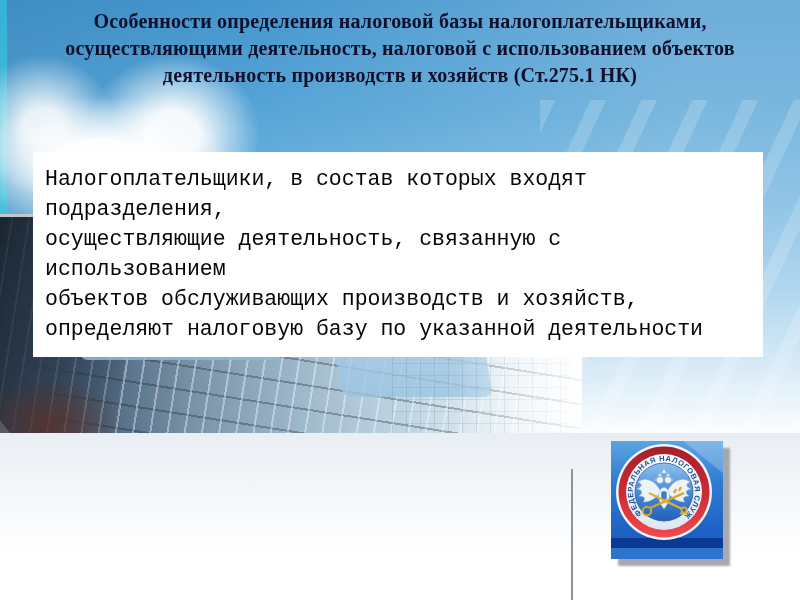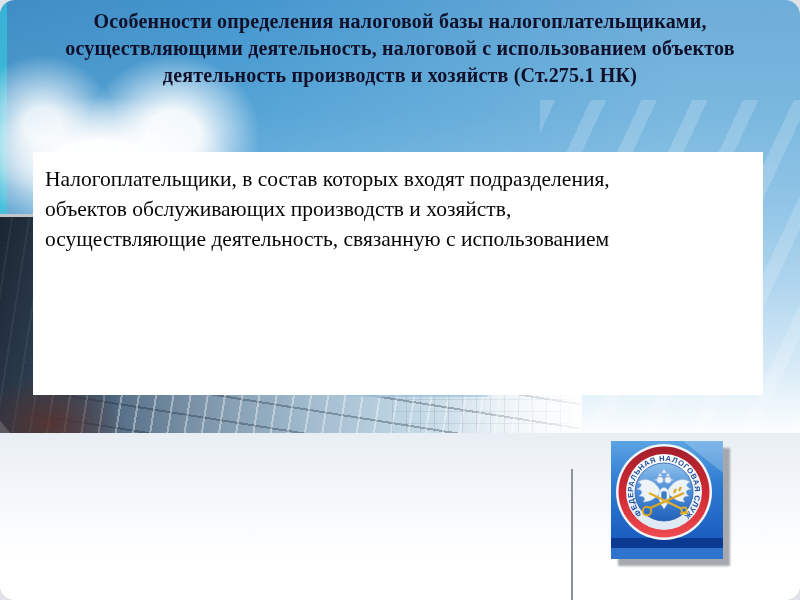--- a/index.html
+++ b/index.html
@@ -1,18 +1,18 @@
 <!DOCTYPE html>
 <html><head>
 <meta charset="utf-8">
 <style>
   html,body{margin:0;padding:0;background:#dfe3e8;}
   .slide{
     position:relative;width:800px;height:600px;overflow:hidden;
-    background:#ffffff;font-family:"Liberation Serif", serif;border-radius:15px;
+    background:#ffffff;font-family:"Liberation Serif", serif;
   }
   
   .sky{
     position:absolute;left:0;top:0;width:800px;height:438px;
     background:
       linear-gradient(to right, rgba(20,60,110,.10), rgba(255,255,255,0) 30%, rgba(255,255,255,.22) 85%),
       linear-gradient(to bottom, #4496ce 0%, #55a4d6 26%, #74b6e0 48%, #9ccbea 66%, #c8e2f4 82%, #e9f4fb 93%, #ffffff 100%);
   }
   .left-edge-strip{
     position:absolute;left:0;top:0;width:7px;height:215px;
@@ -65,22 +65,22 @@
     background:linear-gradient(to bottom,#e9eef4 0%, #f5f8fb 40%, #ffffff 75%);
   }
   
   .title{
     position:absolute;left:20px;right:20px;top:8px;margin:0;
     text-align:center;font-weight:bold;font-size:20px;line-height:27px;
     color:#10102a;letter-spacing:.2px;
   }
   
   .text-box{
-    position:absolute;left:33px;top:152px;width:730px;height:243px;
-    background:#ffffff;box-sizing:border-box;padding:12px 14px 0 12px;
+    position:absolute;left:33px;top:152px;width:730px;height:205px;
+    background:#ffffff;box-sizing:border-box;padding:12px 14px 0 12px;font-family:Liberation Mono, monospace;
   }
   .text-box .line{
     font-size:21.5px;line-height:30px;color:#060606;
   }
   
   .vline{position:absolute;left:571px;top:469px;width:2px;height:131px;background:#8e9398;}
   
   .logo{
     position:absolute;left:611px;top:441px;width:112px;height:118px;
     box-shadow:7px 7px 2px rgba(150,155,161,.85);
@@ -111,22 +111,23 @@
   <div class="lower-fade"></div>
 
   <h1 class="title">
     <div>Особенности определения налоговой базы налогоплательщиками,</div>
     <div>осуществляющими деятельность, налоговой с использованием объектов</div>
     <div>деятельность производств и хозяйств (Ст.275.1 НК)</div>
   </h1>
 
   <div class="text-box">
     <div class="line">Налогоплательщики, в состав которых входят подразделения,</div>
+    <div class="line">осуществляющие деятельность, связанную с использованием</div>
     <div class="line">объектов обслуживающих производств и хозяйств,</div>
-    <div class="line">осуществляющие деятельность, связанную с использованием</div>
+    <div class="line">определяют налоговую базу по указанной деятельности</div>
   </div>
 
   <div class="vline"></div>
 
   <div class="logo">
     <svg width="112" height="118" viewBox="0 0 112 118" xmlns="http://www.w3.org/2000/svg">
       <defs>
         <linearGradient id="sqg" x1="0" y1="0" x2="0" y2="1">
           <stop offset="0" stop-color="#5ba4e2"></stop>
           <stop offset="0.35" stop-color="#2f7cd2"></stop>

